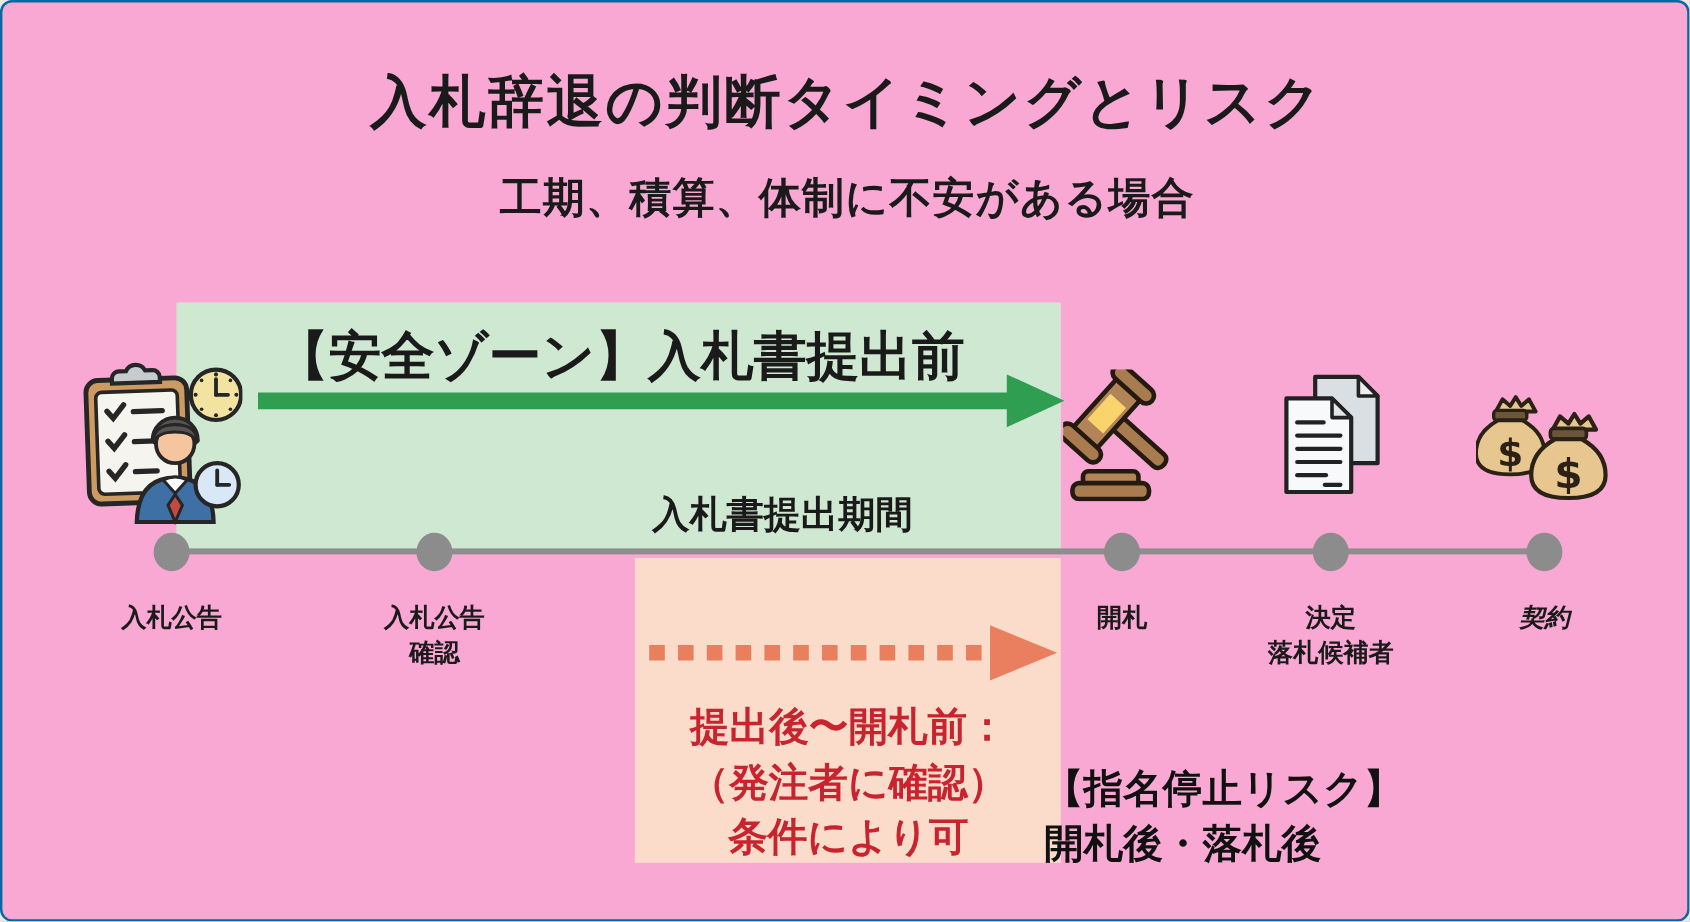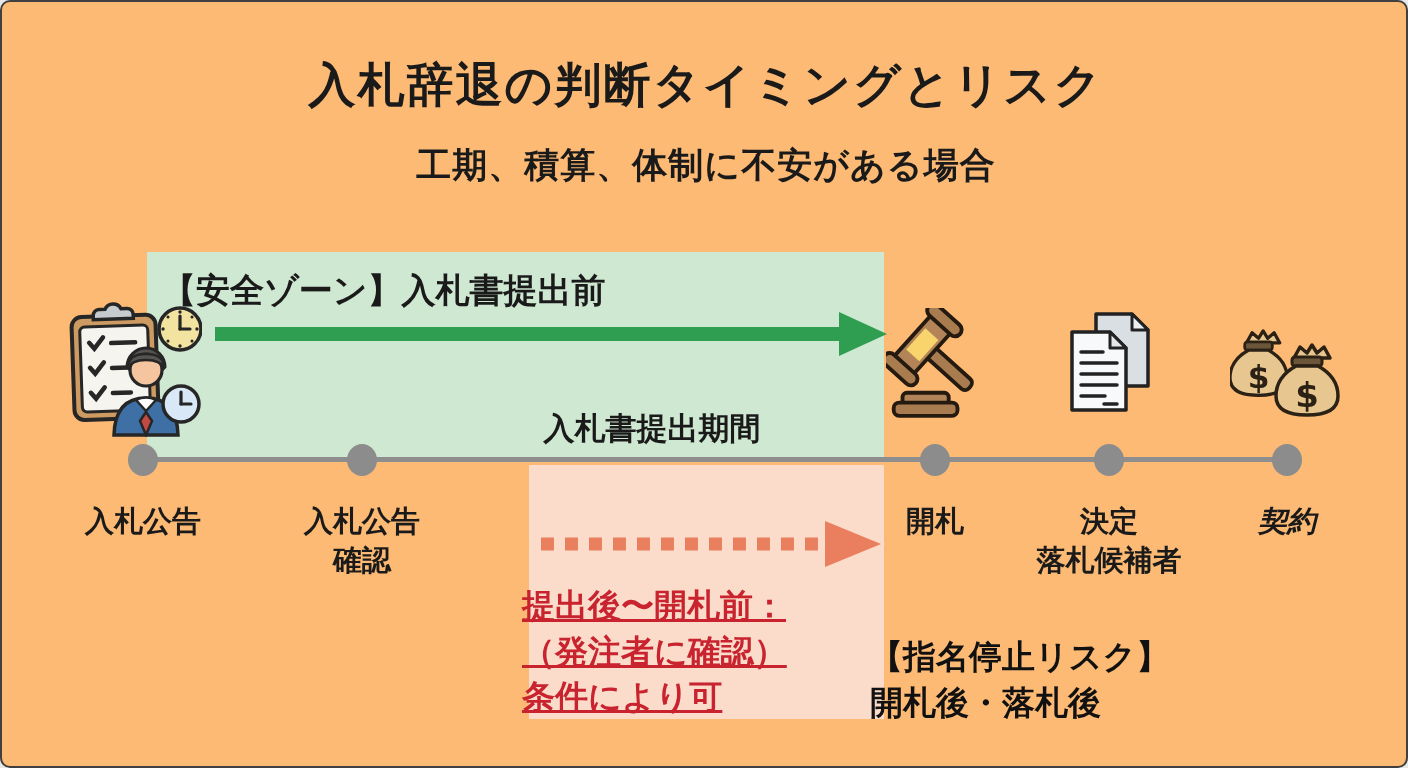--- a/index.html
+++ b/index.html
@@ -1,60 +1,60 @@
 <!DOCTYPE html>
 <html><head>
 <meta charset="utf-8">
 <style>
   html,body{margin:0;padding:0;background:#e8e8e8;}
   #canvas{
-    position:relative;width:1408px;height:768px;background:#fdba74;
-    border:2px solid #404040;border-radius:10px;box-sizing:border-box;
+    position:relative;width:1408px;height:768px;background:#f9a8d4;
+    border:2px solid #0369a1;border-radius:10px;box-sizing:border-box;
     overflow:hidden;
     font-family:"Liberation Sans","DejaVu Sans",sans-serif;
     color:#1a1a1a;
   }
   .abs{position:absolute;}
   .title{
     top:52px;left:0;width:1408px;text-align:center;
     font-size:47px;font-weight:bold;letter-spacing:2px;
   }
   .subtitle{
     top:140px;left:0;width:1408px;text-align:center;
     font-size:35px;font-weight:bold;letter-spacing:1px;
   }
   .safe-zone{
     left:145px;top:250px;width:737px;height:207px;
     background:#cfe8d2;
   }
   .safe-zone-label{
-    left:160px;top:266px;width:710px;
-    font-size:34px;font-weight:bold;
+    left:160px;top:266px;width:710px;text-align:center;
+    font-size:44px;font-weight:bold;
   }
   .period-label{
     left:450px;top:406px;width:400px;text-align:center;
     font-size:31px;font-weight:bold;
   }
   .conditional-zone{
     left:527px;top:463px;width:355px;height:254px;
     background:#fbdcca;
   }
   .timeline-line{
     left:141px;top:455px;width:1144px;height:5px;background:#8e8e8e;
   }
   .dot{
     width:30px;height:32px;border-radius:50%;background:#8c8c8c;top:442px;
   }
   .tl-label{
     top:500px;width:220px;text-align:center;
-    font-size:29px;font-weight:bold;line-height:1.36;
+    font-size:21px;font-weight:bold;line-height:1.36;
   }
   .warning-text{
-    left:520px;top:581px;width:370px;text-align:left;
-    font-size:33px;font-weight:bold;line-height:1.38;color:#c8232e;text-decoration:underline;
+    left:520px;top:581px;width:370px;text-align:center;
+    font-size:33px;font-weight:bold;line-height:1.38;color:#c8232e;
   }
   .risk-text{
     left:868px;top:632px;width:420px;text-align:left;
     font-size:33px;font-weight:bold;line-height:1.38;color:#111111;
   }
   svg{display:block;}
 </style>
 </head>
 <body>
 

